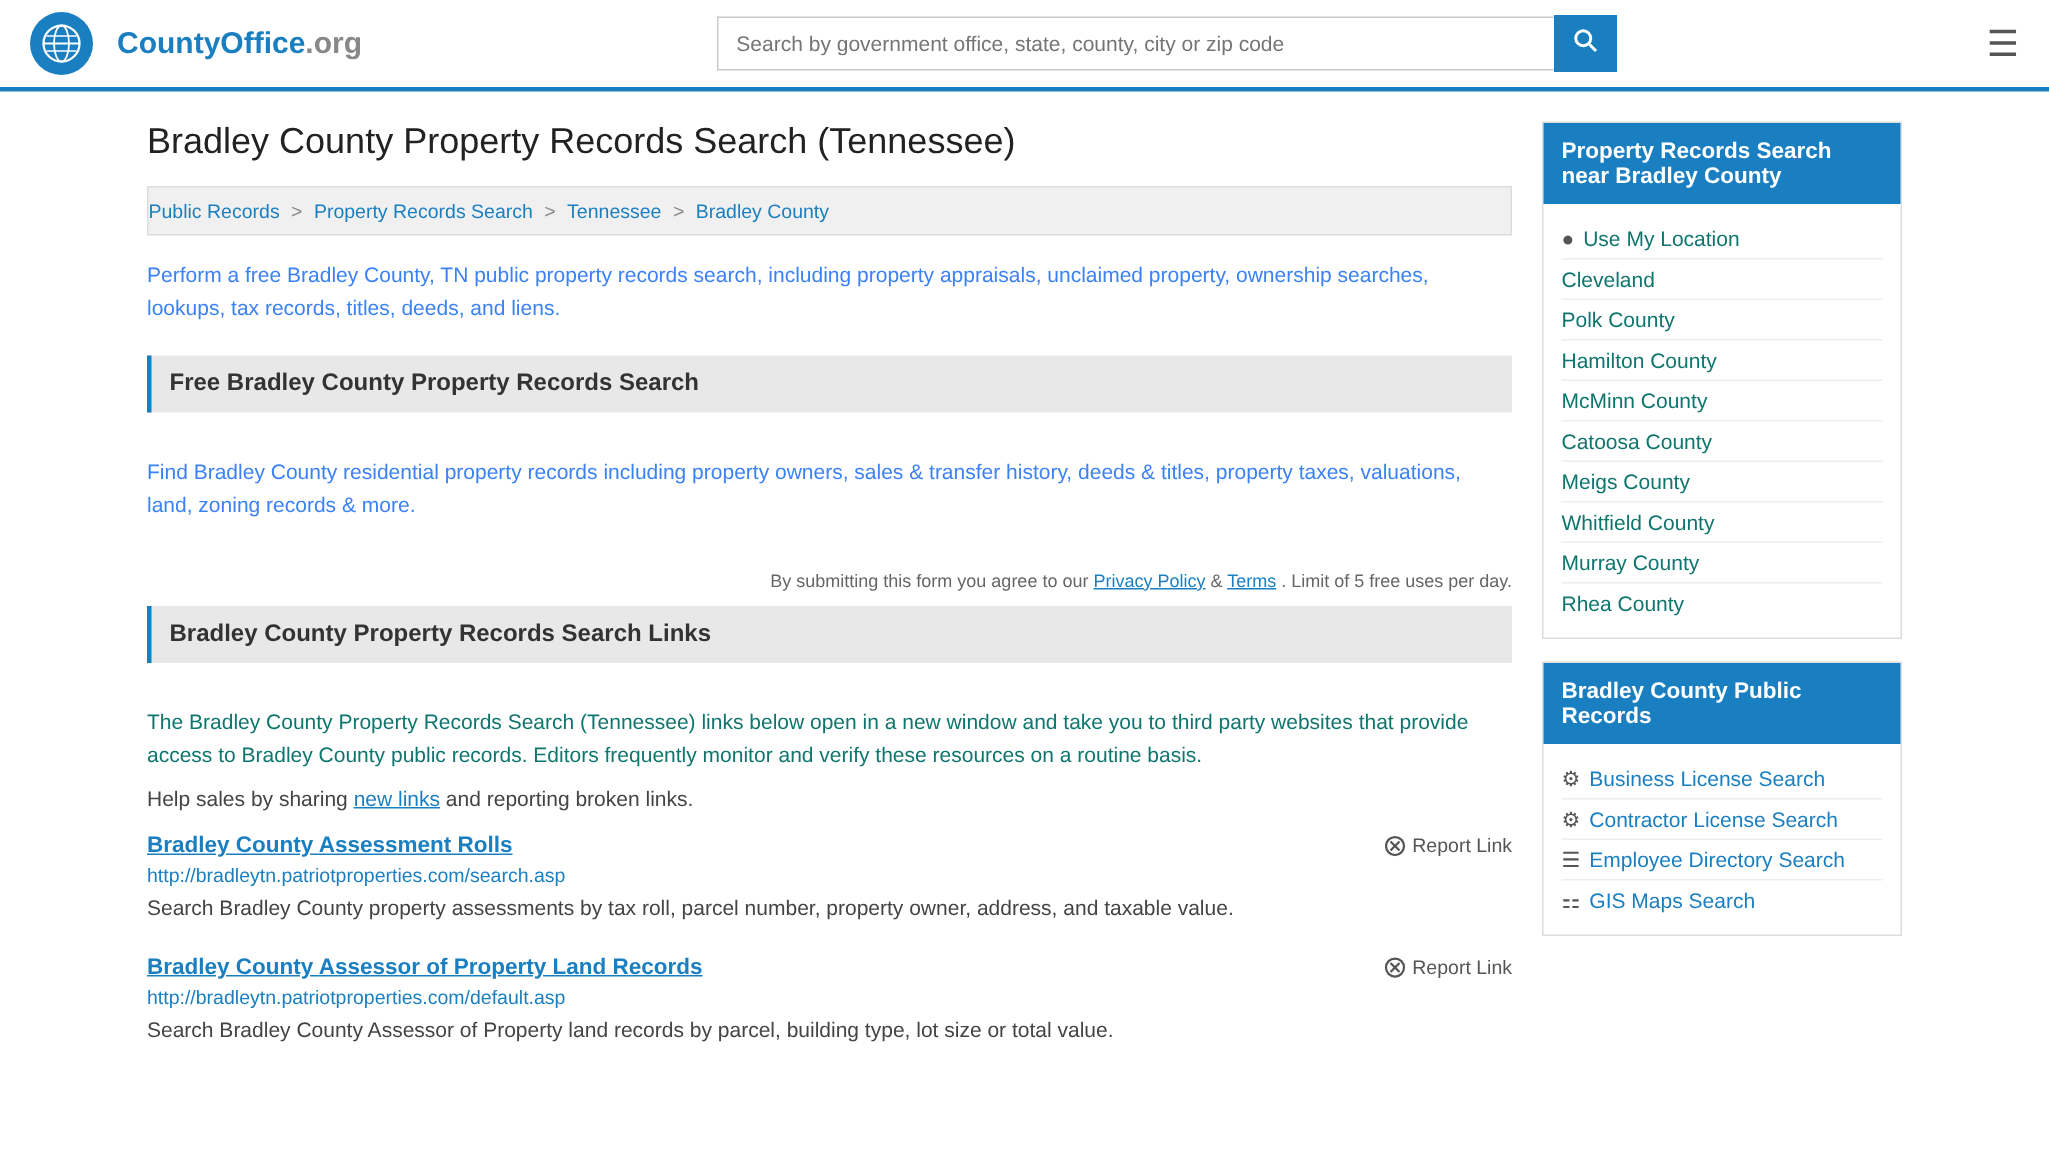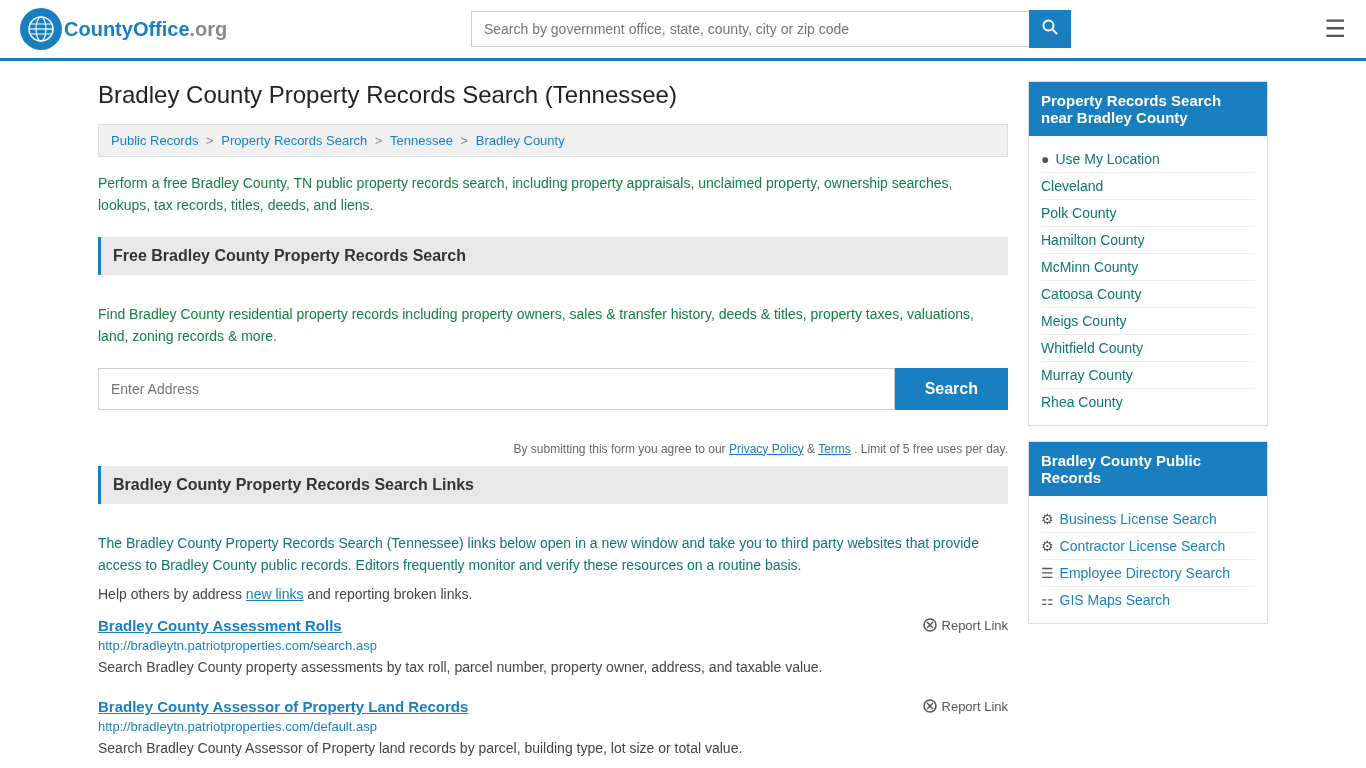--- a/index.html
+++ b/index.html
@@ -10,21 +10,21 @@
       background: #fff;
       border-bottom: 3px solid #1a7fc1;
       padding: 8px 20px;
       display: flex;
       align-items: center;
       justify-content: space-between;
     }
     .logo-area {
       display: flex;
       align-items: center;
-      gap: 2px;
+      gap: 16px;
     }
     .logo-circle {
       width: 42px;
       height: 42px;
       border-radius: 50%;
       background: #1a7fc1;
       display: flex;
       align-items: center;
       justify-content: center;
       color: #fff;
@@ -91,36 +91,36 @@
     .page-title {
       font-size: 24px;
       font-weight: normal;
       color: #222;
       margin-bottom: 15px;
     }
 
     
     .breadcrumb {
       background: #f0f0f0;
-      padding: 8px 12px;
+      padding: 8px 0;
       font-size: 13px;
       color: #555;
       margin-bottom: 15px;
       border: 1px solid #ddd;
     }
     .breadcrumb a {
       color: #1a7fc1;
       text-decoration: none;
     }
     .breadcrumb span { color: #888; margin: 0 4px; }
 
     
     .description {
       font-size: 14px;
-      color: #15803d;
+      color: #3b82f6;
       line-height: 1.6;
       margin-bottom: 20px;
     }
 
     
     .section-header {
       background: #e8e8e8;
       padding: 10px 12px;
       font-weight: bold;
       font-size: 16px;
@@ -195,21 +195,21 @@
     }
     .record-link-title {
       font-size: 15px;
       font-weight: bold;
       color: #1a7fc1;
       text-decoration: underline;
       cursor: pointer;
     }
     .report-link-btn {
       display: flex;
-      align-items: flex-start;
+      align-items: flex-end;
       gap: 5px;
       font-size: 13px;
       color: #555;
       cursor: pointer;
       background: none;
       border: none;
     }
     .record-url {
       color: #1a7fc1;
       font-size: 13px;
@@ -315,37 +315,33 @@
       <span> &gt; </span>
       <a href="#">Bradley County</a>
     </div>
 
     <p class="description">Perform a free Bradley County, TN public property records search, including property appraisals, unclaimed property, ownership searches, lookups, tax records, titles, deeds, and liens.</p>
 
     <div class="section-header">Free Bradley County Property Records Search</div>
     <p class="description">Find Bradley County residential property records including property owners, sales &amp; transfer history, deeds &amp; titles, property taxes, valuations, land, zoning records &amp; more.</p>
 
     <div class="search-form-area">
-      <div class="search-row">
-        <input class="address-input" type="text" placeholder="Enter Address" style="">
-        <button class="search-button">Search</button>
-      </div>
       <div class="form-disclaimer">
         <span>By submitting this form you agree to our</span>
         <a href="#">Privacy Policy</a>
         <span> &amp; </span>
         <a href="#">Terms</a>
         <span>. Limit of 5 free uses per day.</span>
       </div>
     </div>
 
     <div class="section-header">Bradley County Property Records Search Links</div>
     <p class="links-description">The Bradley County Property Records Search (Tennessee) links below open in a new window and take you to third party websites that provide access to Bradley County public records. Editors frequently monitor and verify these resources on a routine basis.</p>
     <p class="share-text">
-      <span>Help others by address</span>
+      <span>Help sales by sharing</span>
       <a href="#">new links</a>
       <span> </span><span>and reporting broken links.</span>
     </p>
 
     <div class="record-link-item">
       <div class="record-link-header">
         <a href="#" class="record-link-title">Bradley County Assessment Rolls</a>
         <button class="report-link-btn">
           <svg width="14" height="14" viewBox="0 0 14 14" fill="none" stroke="#555" stroke-width="1.5">
             <circle cx="7" cy="7" r="6"></circle>

